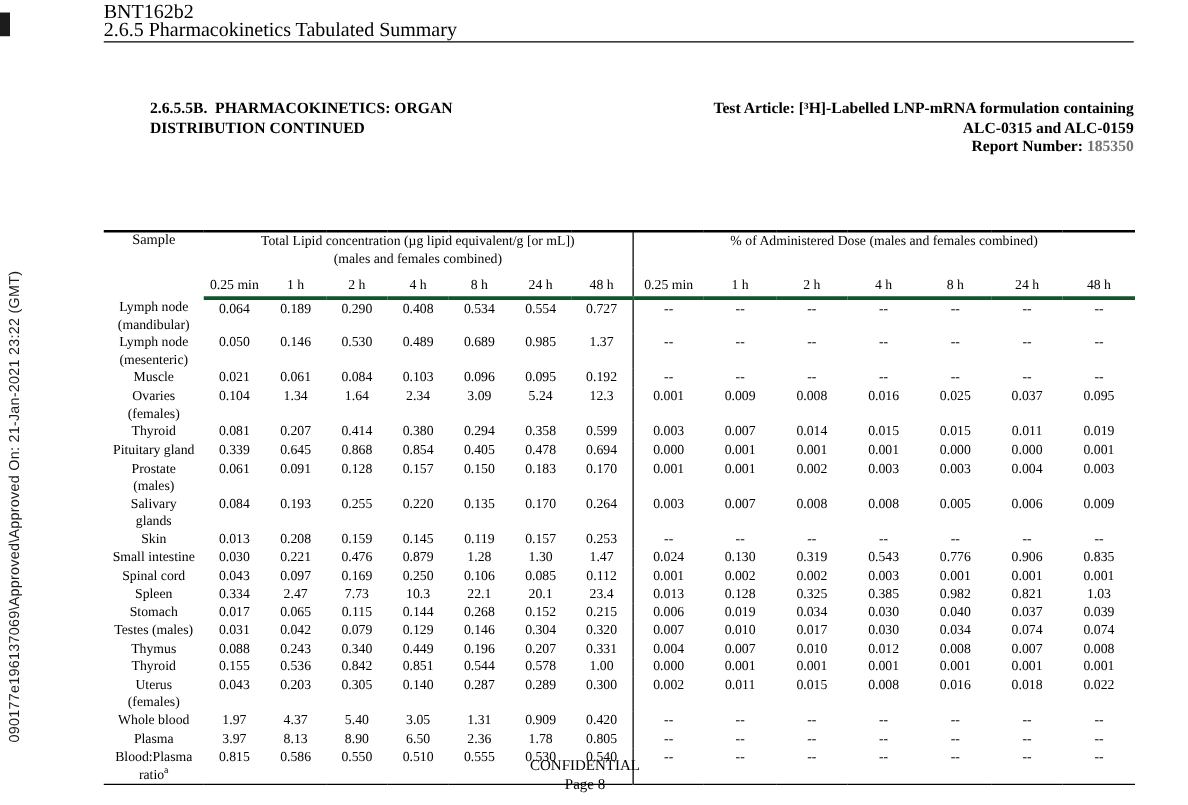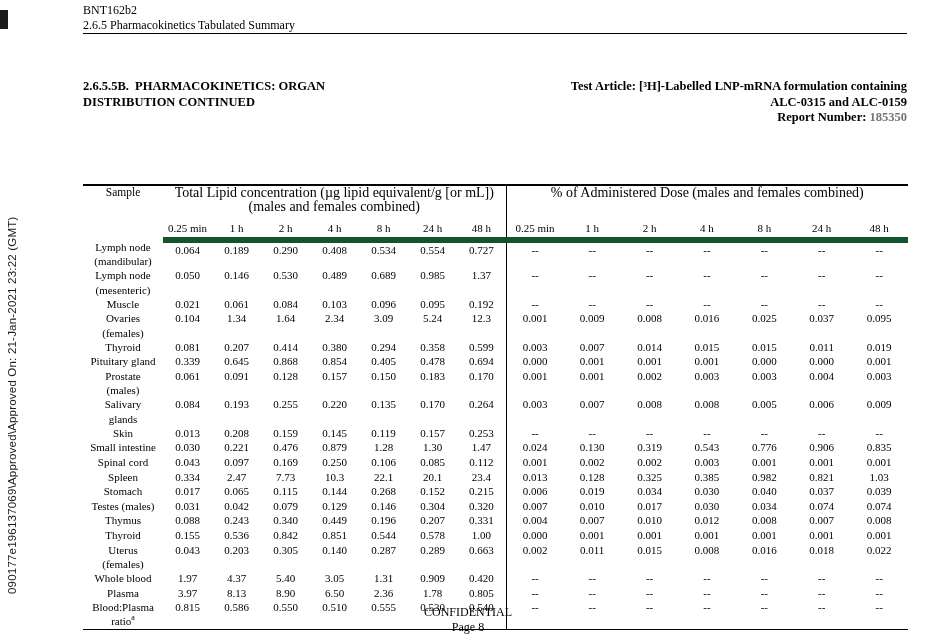--- a/index.html
+++ b/index.html
@@ -1,35 +1,35 @@
 <!DOCTYPE html>
 <html><head>
 <meta charset="utf-8">
 <style>
   html,body{margin:0;padding:0;}
   body{
     width:950px;height:644px;position:relative;background:#ffffff;color:#000;
     font-family:"Liberation Serif","DejaVu Serif",serif;overflow:hidden;
   }
   .corner-mark{position:absolute;left:0;top:10px;width:8px;height:19px;background:#1c1c1c;}
-  .doc-header{position:absolute;left:83px;top:3px;width:824px;font-size:12px;line-height:14.5px;}
+  .doc-header{position:absolute;left:83px;top:3px;width:824px;font-size:16px;line-height:14.5px;}
   .doc-header-rule{position:absolute;left:83px;top:33px;width:824px;border-top:1px solid #000;height:0;}
   .title-block{position:absolute;left:83px;top:79px;width:824px;display:flex;justify-content:space-between;font-weight:bold;font-size:12.5px;line-height:15.5px;}
-  .title-left{width:330px;white-space:pre-wrap;}
+  .title-left{width:330px;white-space:pre-wrap;margin-left:37px;}
   .title-right{width:470px;text-align:right;}
   .report-number{color:#737373;}
   table.pk{
     position:absolute;left:83px;top:136px;width:825px;
     border-collapse:collapse;table-layout:fixed;
     font-size:11px;border-top:2px solid #000;border-bottom:1px solid #000;margin-top:48px;
   }
   table.pk th, table.pk td{text-align:center;vertical-align:top;padding:0;font-weight:normal;}
   th.sample-h{font-weight:bold;font-size:11.5px;padding-top:2px;}
-  th.group-h{font-weight:bold;font-size:14px;line-height:14px;padding-top:2px;}
-  tr.time-row th{font-size:11px;padding:8px 0 3px 0;border-bottom:6px solid #14532d;}
+  th.group-h{font-weight:bold;font-size:11px;line-height:14px;padding-top:2px;}
+  tr.time-row th{font-size:11px;padding:8px 0 3px 0;border-bottom:3px solid #14532d;}
   td.divider, th.divider{border-left:1px solid #000;}
   tbody td{line-height:14.6px;padding-top:1px;}
   td.sample{line-height:14.2px;}
   sup{font-size:8px;line-height:0;}
   .sidebar-text{
     position:absolute;left:6px;top:594px;transform:rotate(-90deg);transform-origin:0 0;
     white-space:nowrap;font-family:"Liberation Sans","DejaVu Sans",sans-serif;
     font-size:11.5px;letter-spacing:0.2px;color:#1a1a1a;
   }
   .footer{position:absolute;left:0;top:605px;width:936px;text-align:center;font-size:12px;line-height:15px;}
@@ -374,21 +374,21 @@
         <td>0.001</td>
       </tr>
       <tr>
         <td class="sample">Uterus<br>(females)</td>
         <td>0.043</td>
         <td>0.203</td>
         <td>0.305</td>
         <td>0.140</td>
         <td>0.287</td>
         <td>0.289</td>
-        <td>0.663</td>
+        <td>0.300</td>
         <td class="divider">0.002</td>
         <td>0.011</td>
         <td>0.015</td>
         <td>0.008</td>
         <td>0.016</td>
         <td>0.018</td>
         <td>0.022</td>
       </tr>
       <tr>
         <td class="sample">Whole blood</td>

